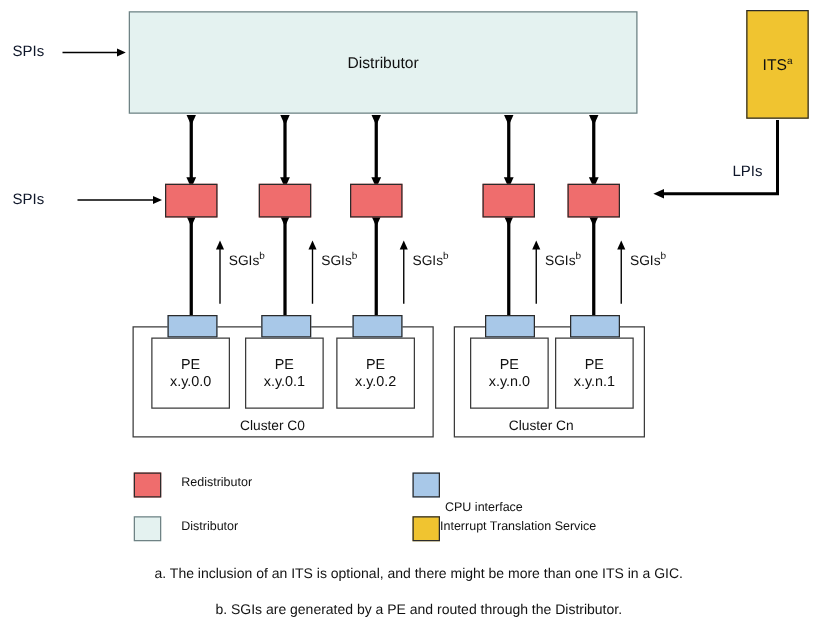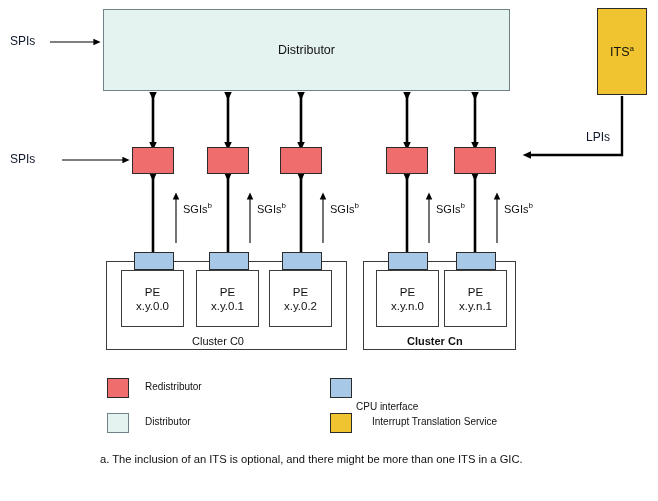--- a/index.html
+++ b/index.html
@@ -23,21 +23,21 @@
   .sgi-label{position:absolute;font-size:11px;color:#111;white-space:nowrap;}
   sup{font-size:8px;vertical-align:super;line-height:0;}
 
   .legend-swatch{position:absolute;width:22px;height:20px;box-sizing:border-box;border:1.2px solid #2b2b2b;}
   .sw-redist{background:#ef6d6d;}
   .sw-dist{background:#e4f2f0;border-color:#6f8285;}
   .sw-cpuif{background:#a8c8e8;}
   .sw-its{background:#f0c430;}
   .legend-text{position:absolute;font-size:10px;color:#111;white-space:nowrap;}
 
-  .footnote{position:absolute;font-size:11.2px;line-height:14.5px;color:#111;width:470px;}
+  .footnote{position:absolute;font-size:11.2px;line-height:14.5px;color:#111;width:470px;text-align:center;}
 </style>
 </head>
 <body>
 
 <div id="diagram">
 
   <svg id="svg-layer" viewBox="0 0 658 501" xmlns="http://www.w3.org/2000/svg">
     <defs>
       <marker id="ah-thick" markerWidth="9" markerHeight="9" refX="4.3" refY="4.5" orient="auto" markerUnits="userSpaceOnUse">
         <path d="M0,0.6 L8.6,4.5 L0,8.4 z" fill="#000"></path>
@@ -112,21 +112,21 @@
   <div class="box pe-box" style="left:196px;top:270px;width:63px;height:57px;">
     <span>PE</span>
     <span>x.y.0.1</span>
   </div>
   <div class="box pe-box" style="left:269px;top:270px;width:63px;height:57px;">
     <span>PE</span>
     <span>x.y.0.2</span>
   </div>
 
   <div class="box cluster-box" style="left:363px;top:261px;width:153px;height:89px;"></div>
-  <div class="cluster-label" style="left:407px;top:335px;font-weight:bold;">Cluster Cn</div>
+  <div class="cluster-label" style="left:407px;top:335px;">Cluster Cn</div>
 
   <div class="box cpuif-box" style="left:388px;top:252px;width:40px;height:18px;"></div>
   <div class="box cpuif-box" style="left:456px;top:252px;width:40px;height:18px;"></div>
 
   <div class="box pe-box" style="left:376px;top:270px;width:63px;height:57px;">
     <span>PE</span>
     <span>x.y.n.0</span>
   </div>
   <div class="box pe-box" style="left:444px;top:270px;width:63px;height:57px;">
     <span>PE</span>
@@ -146,17 +146,18 @@
   <div class="legend-swatch sw-redist" style="left:107px;top:378px;"></div>
   <div class="legend-text" style="left:145px;top:381px;">Redistributor</div>
 
   <div class="legend-swatch sw-cpuif" style="left:330px;top:378px;"></div>
   <div class="legend-text" style="left:356px;top:381px;margin-top:20px;">CPU interface</div>
 
   <div class="legend-swatch sw-dist" style="left:107px;top:413px;"></div>
   <div class="legend-text" style="left:145px;top:416px;">Distributor</div>
 
   <div class="legend-swatch sw-its" style="left:330px;top:413px;"></div>
-  <div class="legend-text" style="left:372px;top:416px;">Interrupt Translation Service</div>
+  <div class="legend-text" style="left:352px;top:416px;">Interrupt Translation Service</div>
 
   <div class="footnote" style="left:100px;top:452px;">a. The inclusion of an ITS is optional, and there might be more than one ITS in a GIC.</div>
+  <div class="footnote" style="left:100px;top:481px;">b. SGIs are generated by a PE and routed through the Distributor.</div>
 
 </div>
 
 </body></html>

